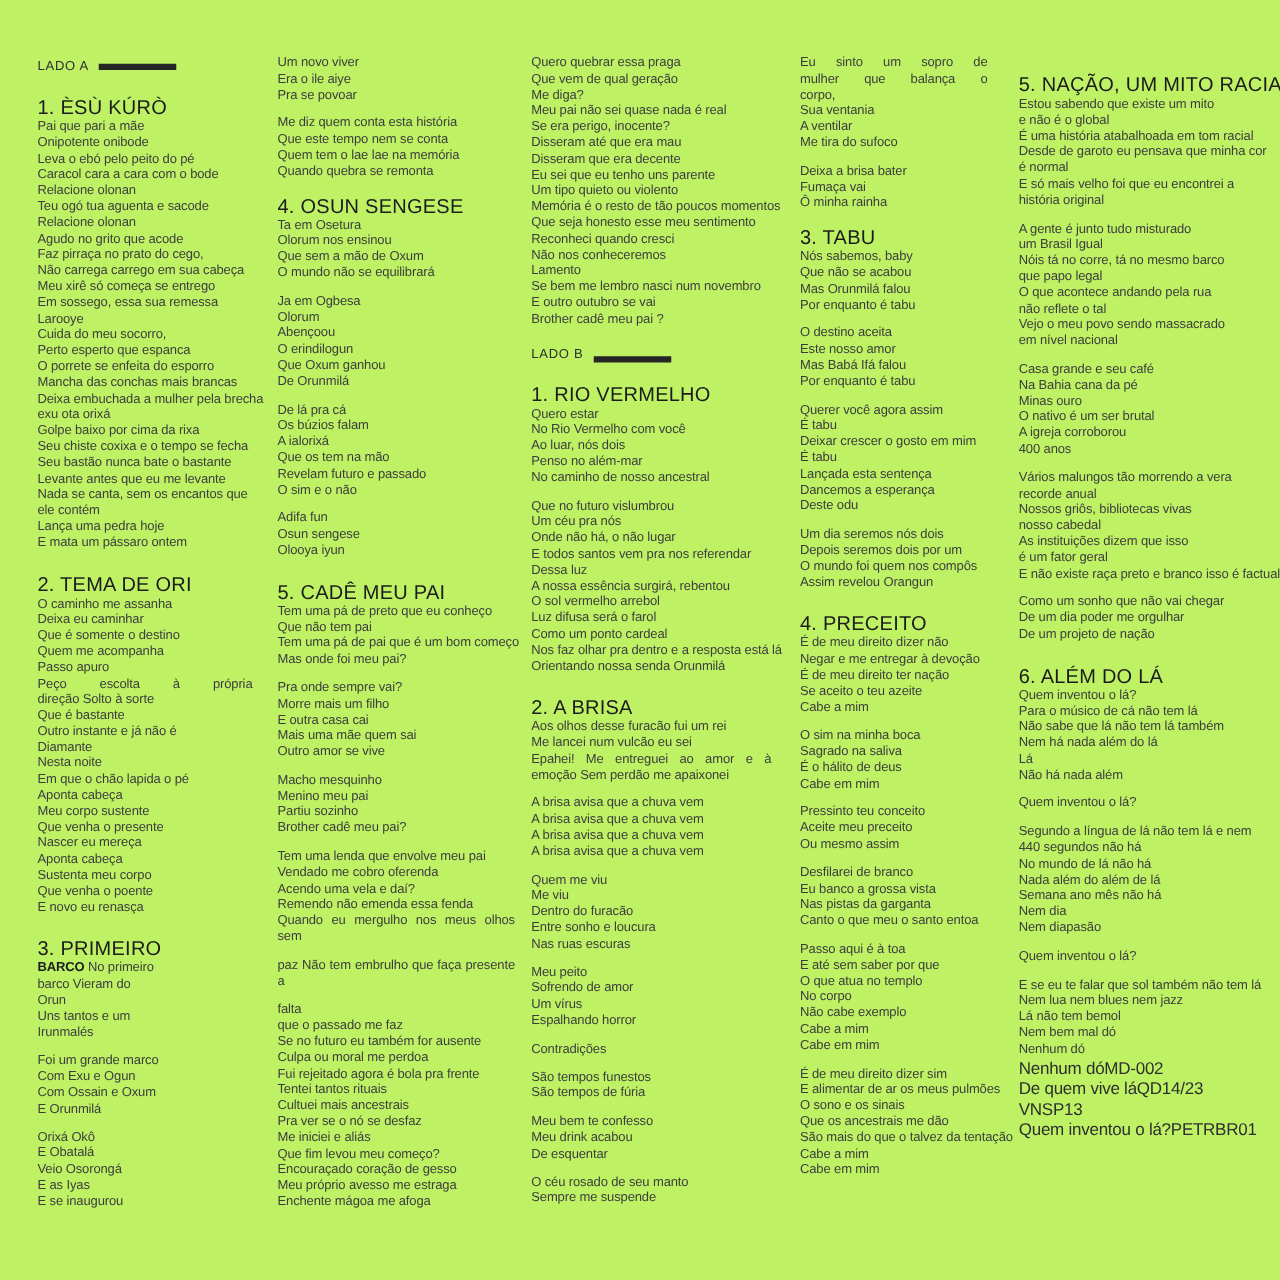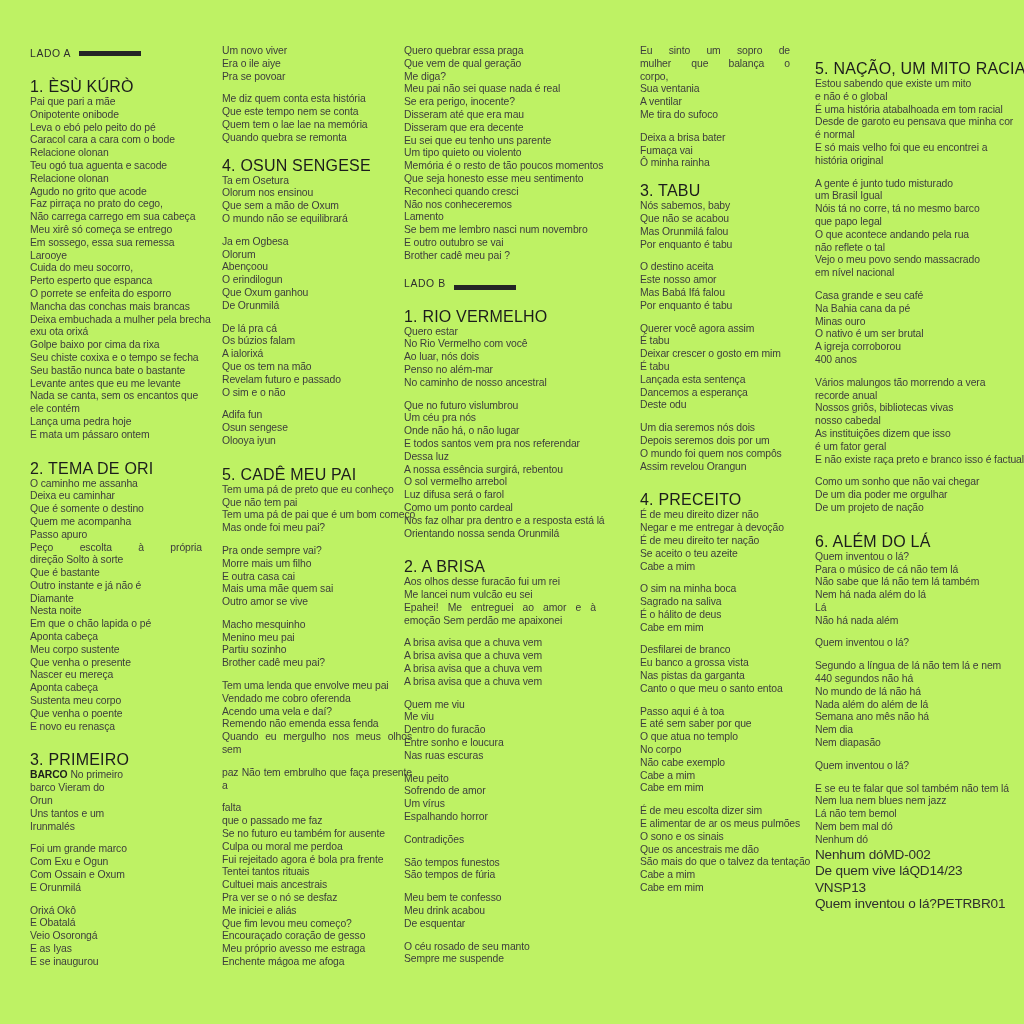--- a/index.html
+++ b/index.html
@@ -17,21 +17,21 @@
     height: 1024px;
     background: #bef264;
   }
   .col {
     position: absolute;
     top: 45px;
     color: #3d3d3d;
   }
   .col-1 { left: 30px;  width: 172px; }
   .col-2 { left: 222px; width: 190px; }
-  .col-3 { left: 404px; width: 192px; }
+  .col-3 { left: 425px; width: 192px; }
   .col-4 { left: 640px; width: 150px; }
   .col-5 { left: 815px; top: 42px; width: 200px; }
 
   .line {
     font-size: 10.4px;
     line-height: 12.8px;
     letter-spacing: -0.1px;
     white-space: nowrap;
   }
   .line.j {
@@ -411,36 +411,41 @@
           <div class="line">Se aceito o teu azeite</div>
           <div class="line">Cabe a mim</div>
         </div>
         <div class="stanza">
           <div class="line">O sim na minha boca</div>
           <div class="line">Sagrado na saliva</div>
           <div class="line">É o hálito de deus</div>
           <div class="line">Cabe em mim</div>
         </div>
         <div class="stanza">
+          <div class="line">Pressinto teu conceito</div>
+          <div class="line">Aceite meu preceito</div>
+          <div class="line">Ou mesmo assim</div>
+        </div>
+        <div class="stanza">
           <div class="line">Desfilarei de branco</div>
           <div class="line">Eu banco a grossa vista</div>
           <div class="line">Nas pistas da garganta</div>
           <div class="line">Canto o que meu o santo entoa</div>
         </div>
         <div class="stanza">
           <div class="line">Passo aqui é à toa</div>
           <div class="line">E até sem saber por que</div>
           <div class="line">O que atua no templo</div>
           <div class="line">No corpo</div>
           <div class="line">Não cabe exemplo</div>
           <div class="line">Cabe a mim</div>
           <div class="line">Cabe em mim</div>
         </div>
         <div class="stanza">
-          <div class="line">É de meu escolta dizer sim</div>
+          <div class="line">É de meu direito dizer sim</div>
           <div class="line">E alimentar de ar os meus pulmões</div>
           <div class="line">O sono e os sinais</div>
           <div class="line">Que os ancestrais me dão</div>
           <div class="line">São mais do que o talvez da tentação</div>
           <div class="line">Cabe a mim</div>
           <div class="line">Cabe em mim</div>
         </div>
       </div>
     </div>
     <div class="col col-5">

